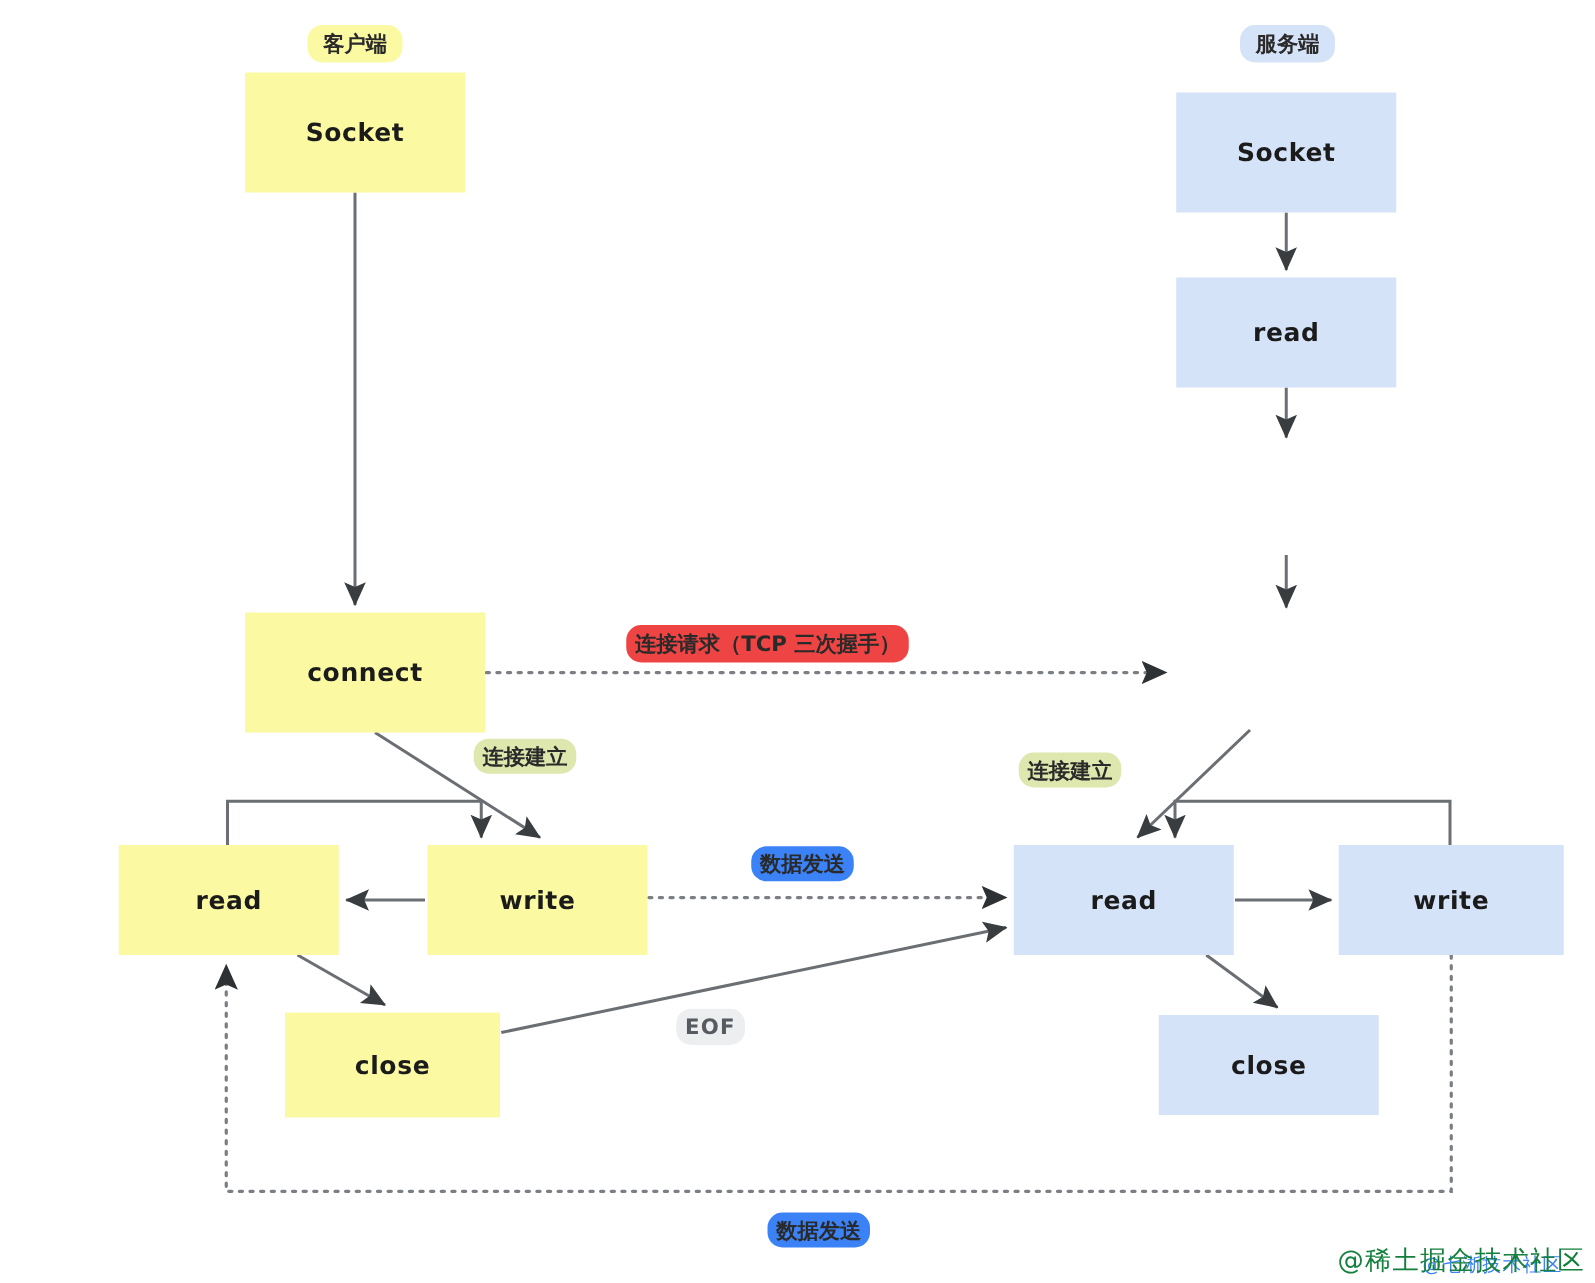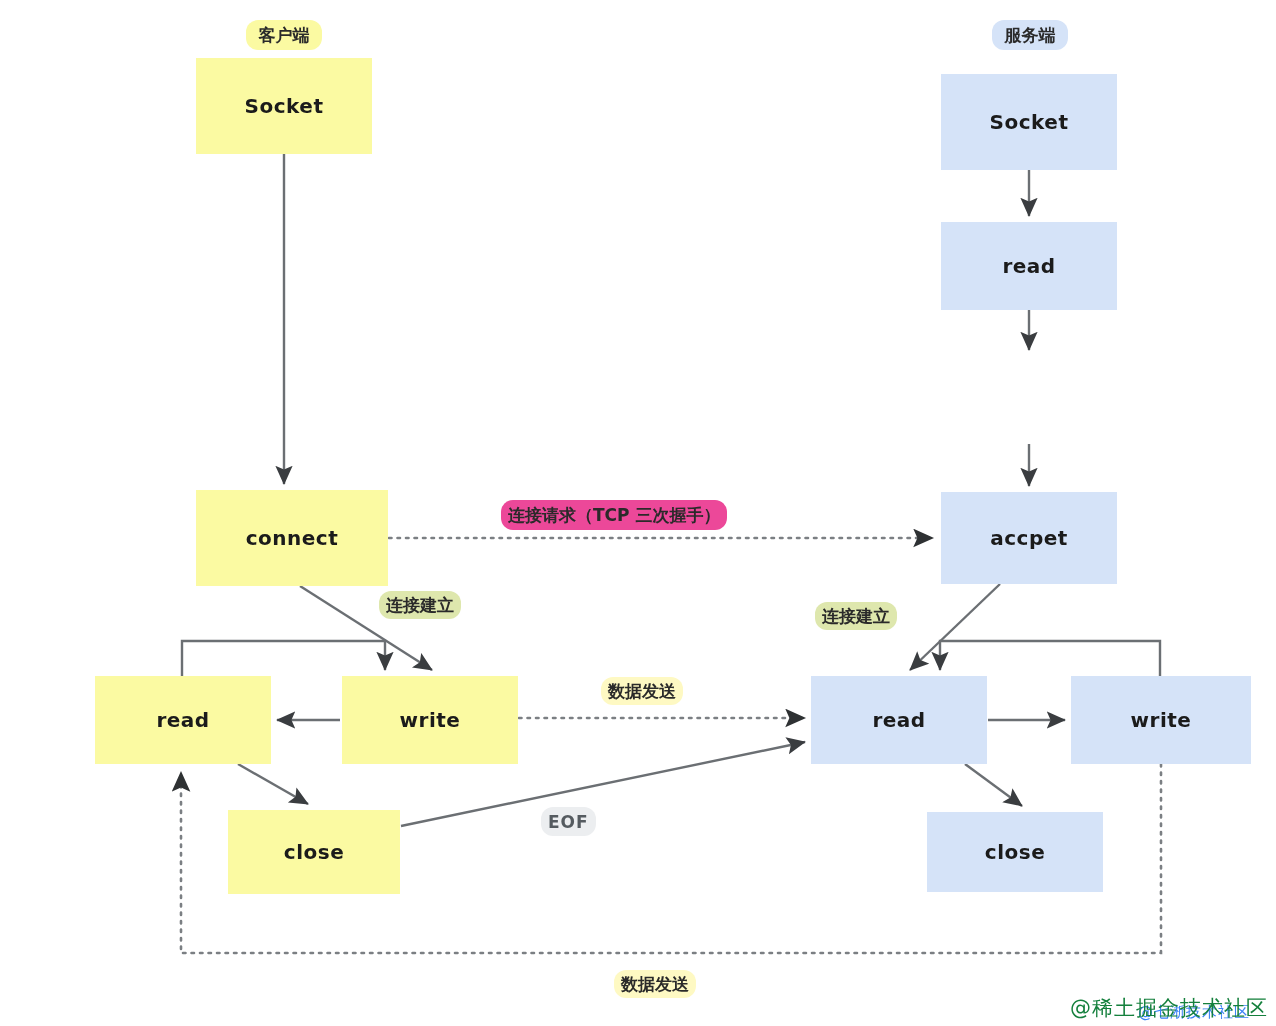--- a/index.html
+++ b/index.html
@@ -45,22 +45,22 @@
     color:#2a2a2a;
     padding:2px 7px;
     box-sizing:border-box;
     white-space:nowrap;
     z-index:4;
     border-radius:12px;
   }
   .tag.yellow{ background:#fbfaa2; }
   .tag.blue{ background:#d5e3f8; }
   .tag.green{ background:#dee7ad; }
-  .tag.pink{ background:#ec4899; }
-  .tag.tan{ background:#fef9c3; }
+  .tag.pink{ background:#ef4444; }
+  .tag.tan{ background:#3b82f6; }
   .tag.grey{ background:#eceef0; color:#555b60; font-weight:600; letter-spacing:1px;}
 
   .watermark{
     position:absolute;
     right:8px;
     bottom:4px;
     font-size:21px;
     color:#15803d;
     letter-spacing:1px;
     z-index:6;
@@ -133,21 +133,20 @@
   <div class="tag blue" style="left:992px;top:20px;width:76px;height:30px;">服务端</div>
 
   <div class="node client" style="left:196px;top:58px;width:176px;height:96px;">Socket</div>
   <div class="node client" style="left:196px;top:490px;width:192px;height:96px;">connect</div>
   <div class="node client" style="left:95px;top:676px;width:176px;height:88px;">read</div>
   <div class="node client" style="left:342px;top:676px;width:176px;height:88px;">write</div>
   <div class="node client" style="left:228px;top:810px;width:172px;height:84px;">close</div>
 
   <div class="node server" style="left:941px;top:74px;width:176px;height:96px;">Socket</div>
   <div class="node server" style="left:941px;top:222px;width:176px;height:88px;">read</div>
-  <div class="node server" style="left:941px;top:492px;width:176px;height:92px;">accpet</div>
   <div class="node server" style="left:811px;top:676px;width:176px;height:88px;">read</div>
   <div class="node server" style="left:1071px;top:676px;width:180px;height:88px;">write</div>
   <div class="node server" style="left:927px;top:812px;width:176px;height:80px;">close</div>
 
   <div class="tag pink" style="left:501px;top:500px;height:30px;">连接请求（TCP 三次握手）</div>
 
   <div class="tag green" style="left:379px;top:591px;height:28px;">连接建立</div>
 
   <div class="tag green" style="left:815px;top:602px;height:28px;">连接建立</div>
 

